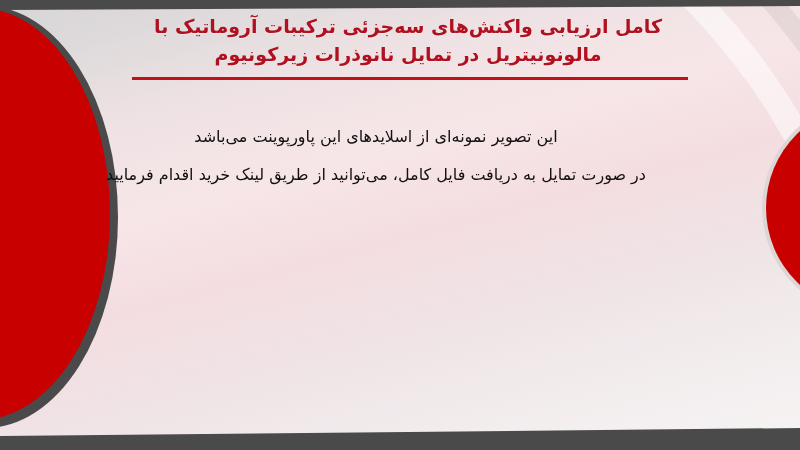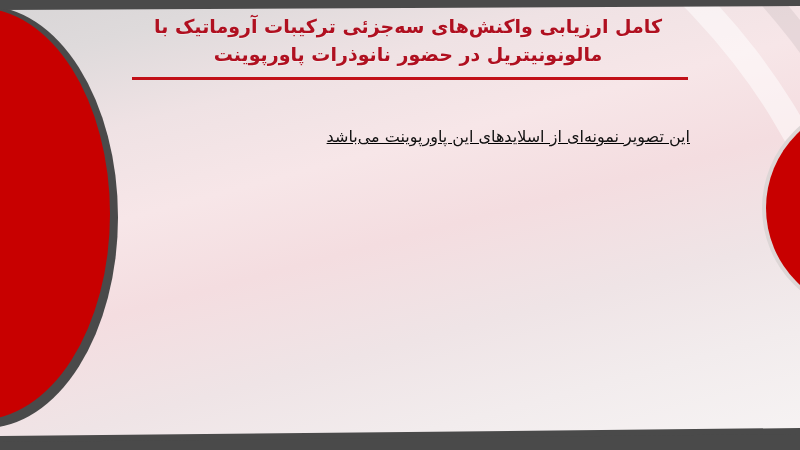--- a/index.html
+++ b/index.html
@@ -133,26 +133,25 @@
     left: 132px;
     top: 77px;
     width: 556px;
     height: 3px;
     background: #c21018;
   }
 
   
   .body-block {
     position: absolute;
-    left: 90px;
+    left: 76px;
     top: 118px;
     width: 600px;
-    text-align: right;
+    text-align: center;
     direction: rtl;
-    text-decoration: underline;
   }
   .body-line {
     color: #111111;
     font-size: 16px;
     line-height: 38px;
     white-space: nowrap;
   }
 
   
   .bottom-shadow {
@@ -197,25 +196,26 @@
   </div>
 
   <div class="circle-right-border"></div>
   <div class="circle-right"></div>
 
   <div class="ellipse-left-border"></div>
   <div class="ellipse-left"></div>
 
   <div class="title-block">
     <div class="title-line">کامل ارزیابی واکنش‌های سه‌جزئی ترکیبات آروماتیک با</div>
-    <div class="title-line">مالونونیتریل در حضور نانوذرات پاورپوینت</div>
+    <div class="title-line">مالونونیتریل در تمایل نانوذرات زیرکونیوم</div>
   </div>
 
   <div class="title-rule"></div>
 
   <div class="body-block">
     <div class="body-line">این تصویر نمونه‌ای از اسلایدهای این پاورپوینت می‌باشد</div>
+    <div class="body-line">در صورت تمایل به دریافت فایل کامل، می‌توانید از طریق لینک خرید اقدام فرمایید</div>
   </div>
 
   <div class="top-shadow"></div>
   <div class="bottom-shadow"></div>
 
 </div>
 
 </body></html>

